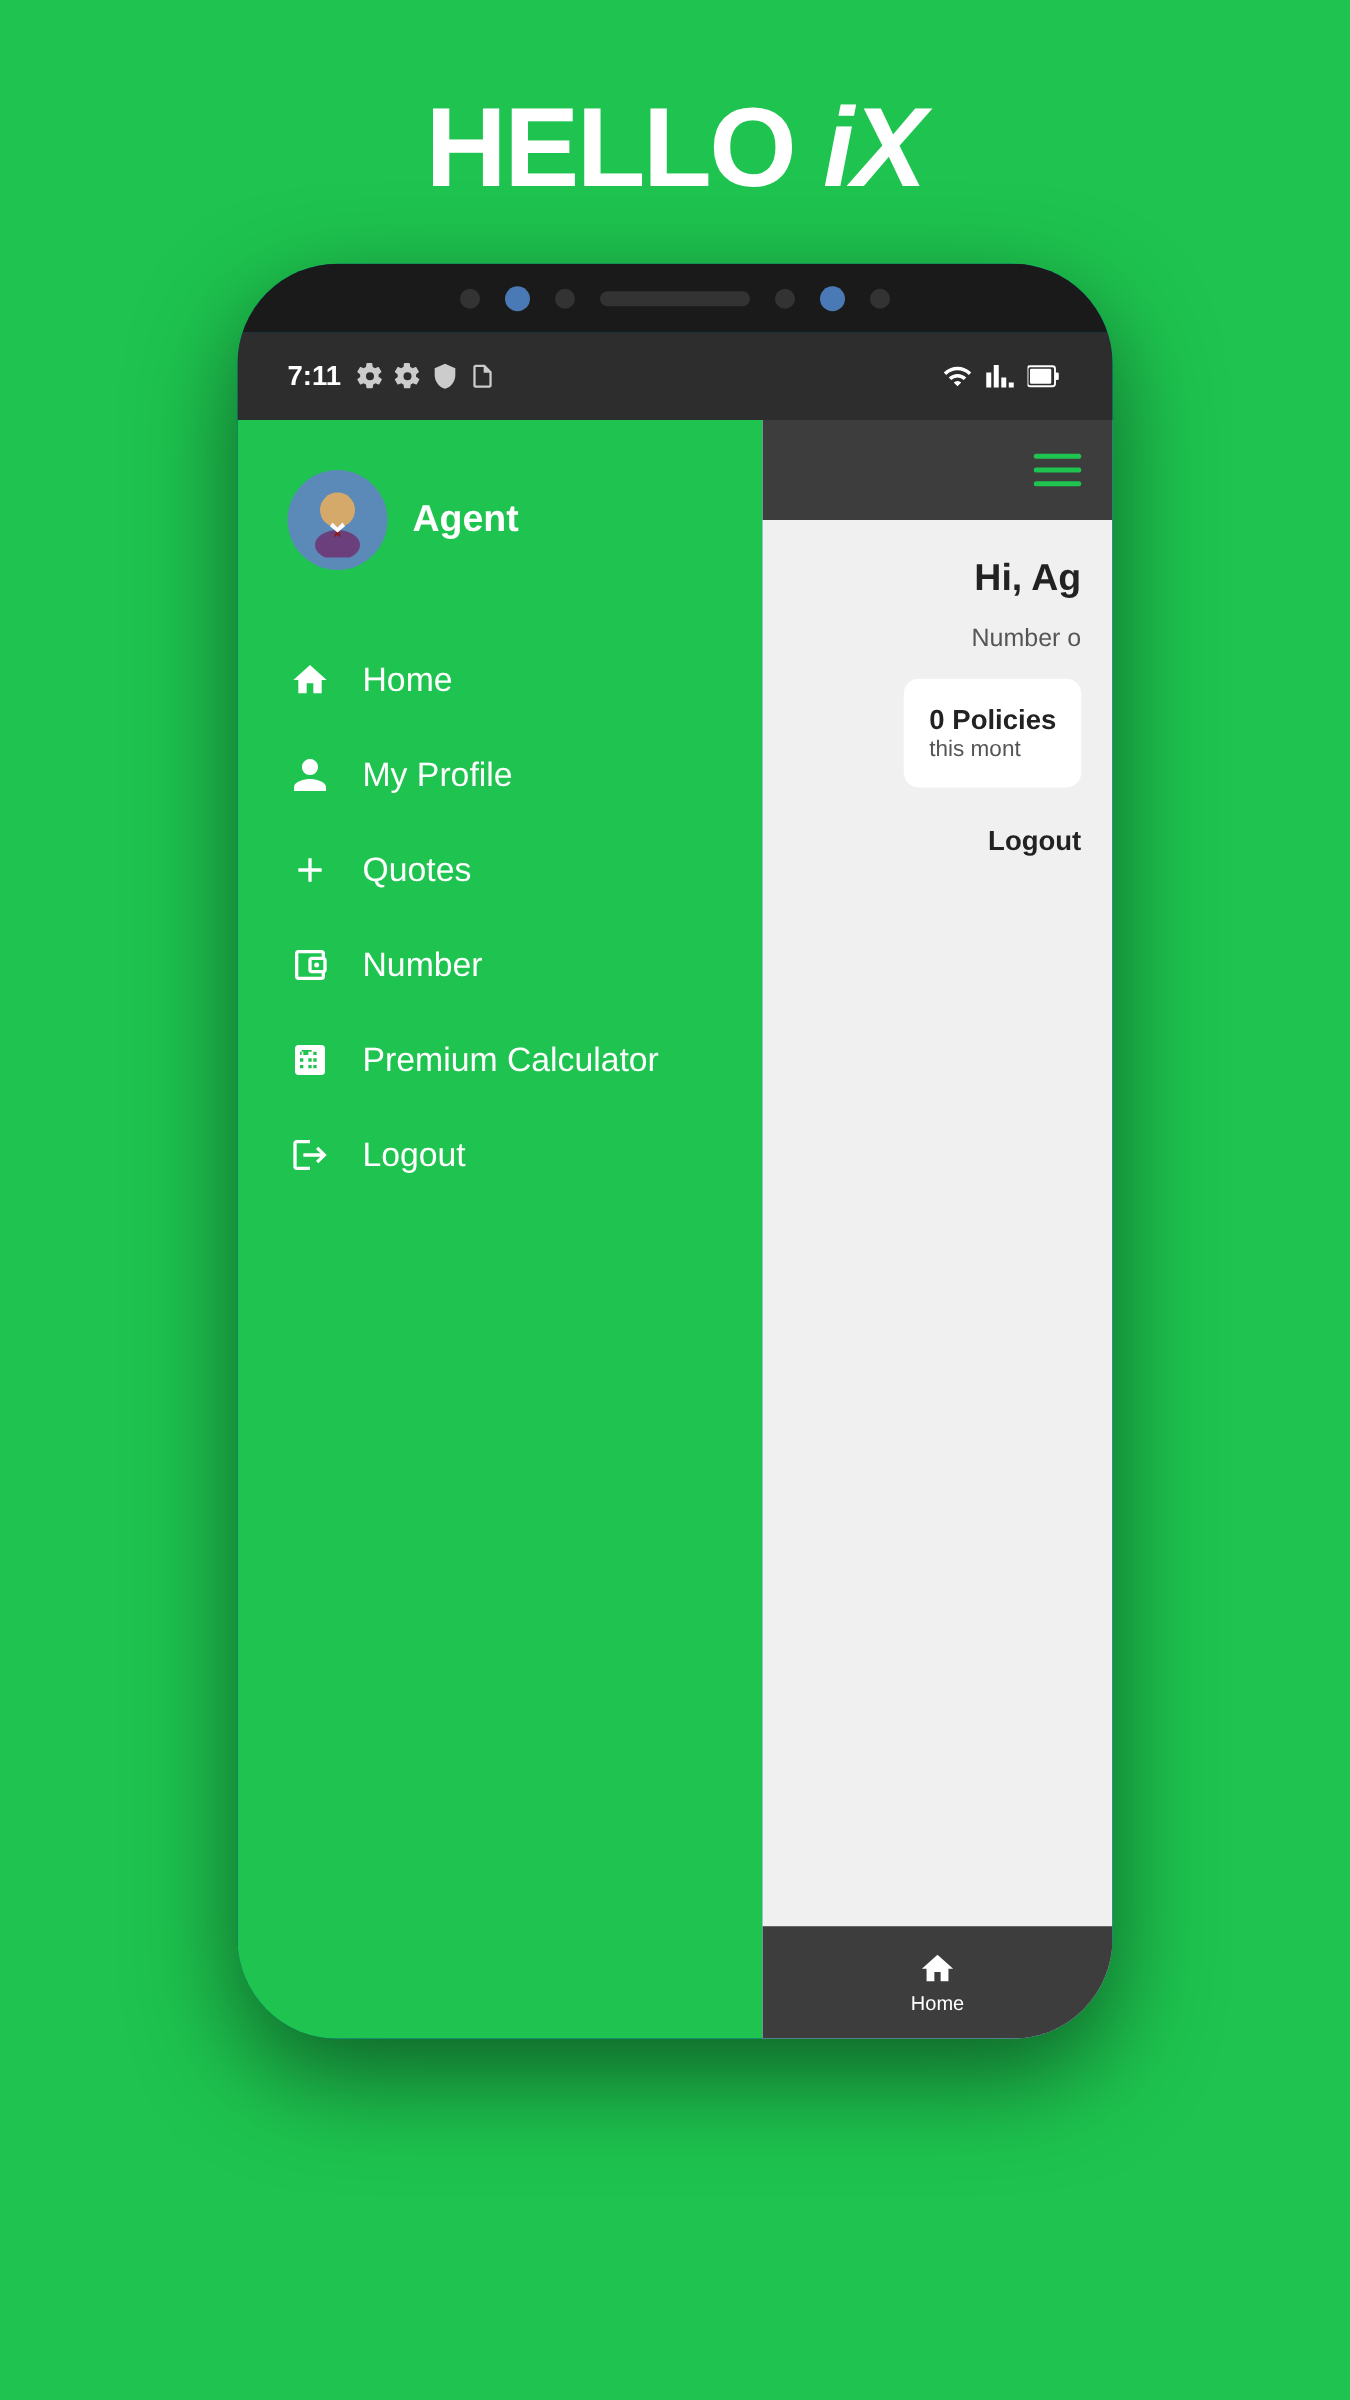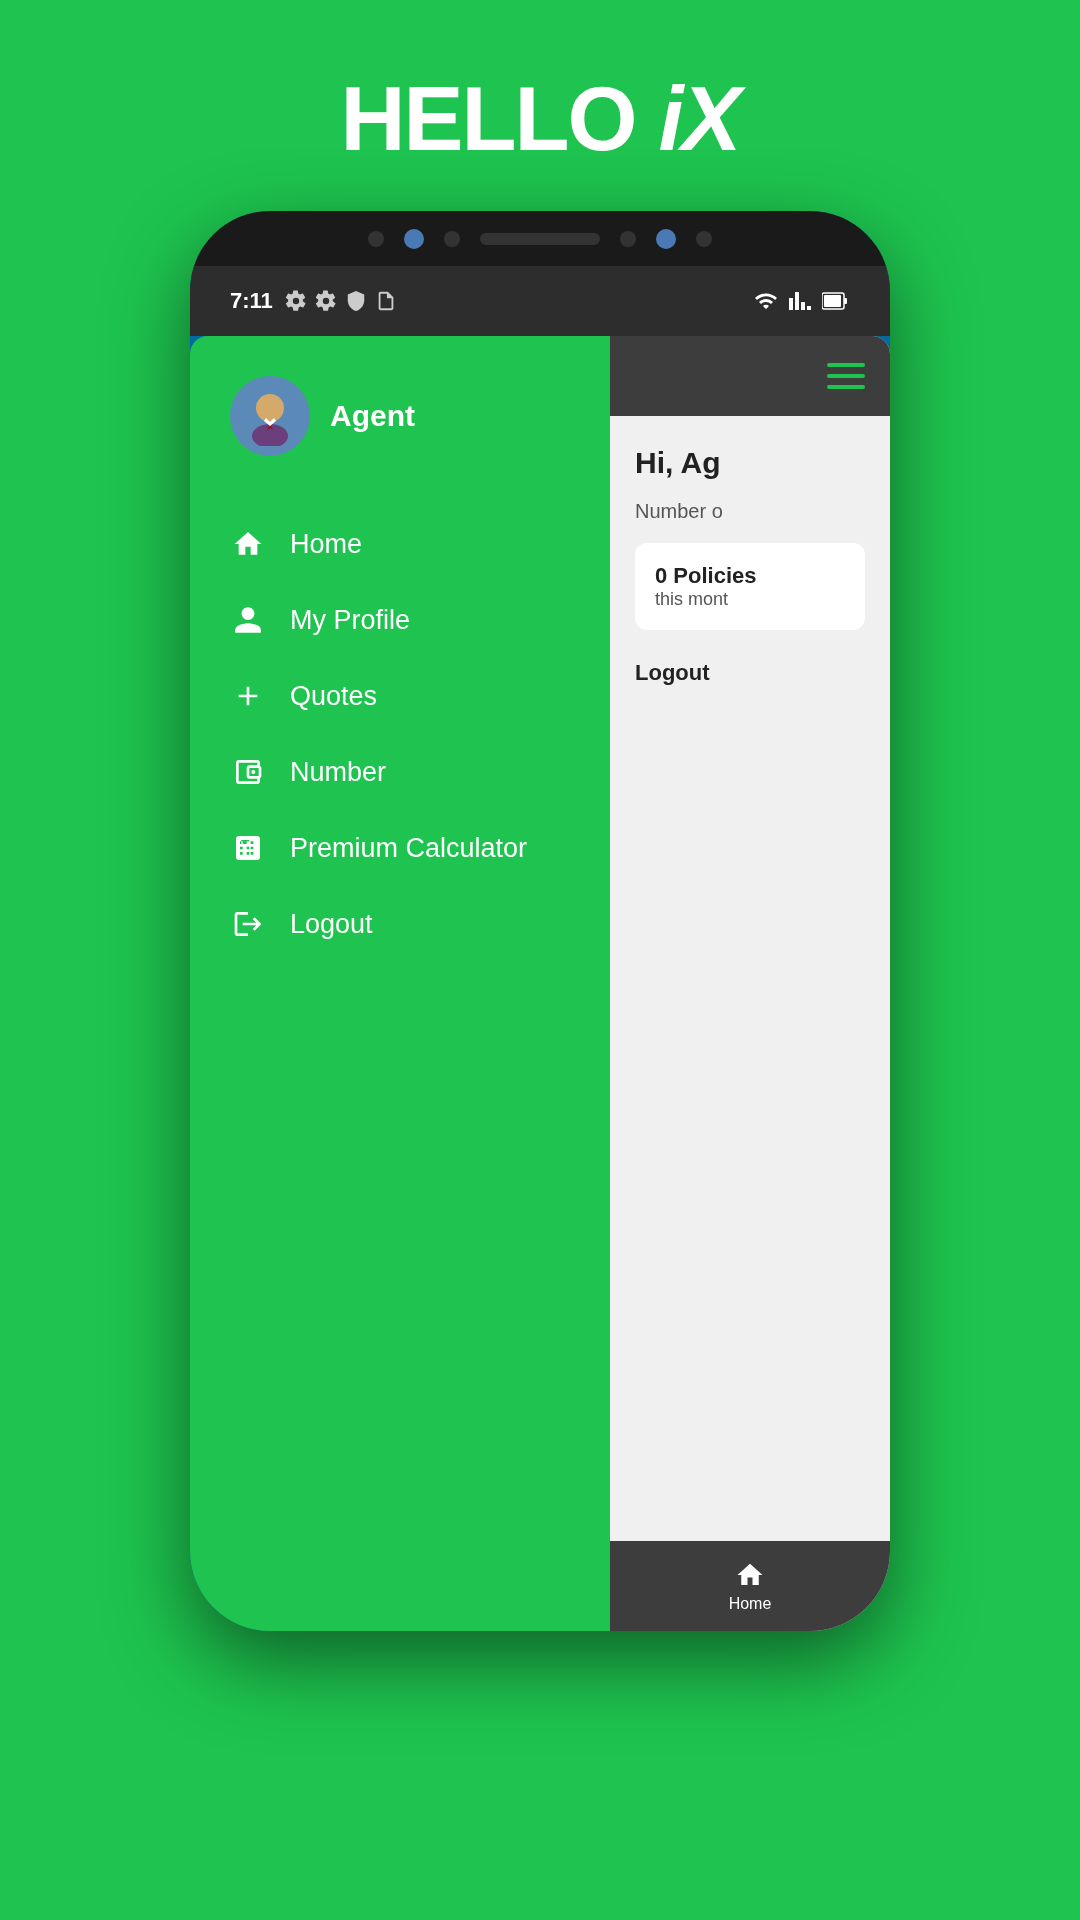--- a/index.html
+++ b/index.html
@@ -121,21 +121,20 @@
       background: #4a7ab5;
       width: 20px;
       height: 20px;
     }
 
     
     .screen {
       flex: 1;
       display: flex;
       overflow: hidden;
-      border-radius: 18px;
     }
 
     
     .drawer {
       width: 420px;
       height: 100%;
       background: #1ec44f;
       display: flex;
       flex-direction: column;
       padding: 40px 30px 20px 40px;
@@ -236,20 +235,21 @@
       border-radius: 2px;
     }
 
     .main-body {
       flex: 1;
       background: #f0f0f0;
       padding: 30px 25px;
       display: flex;
       flex-direction: column;
       gap: 20px;
+      align-items: flex-end;
     }
 
     .greeting {
       font-size: 30px;
       font-weight: 700;
       color: #222;
     }
 
     .sub-text {
       font-size: 20px;

